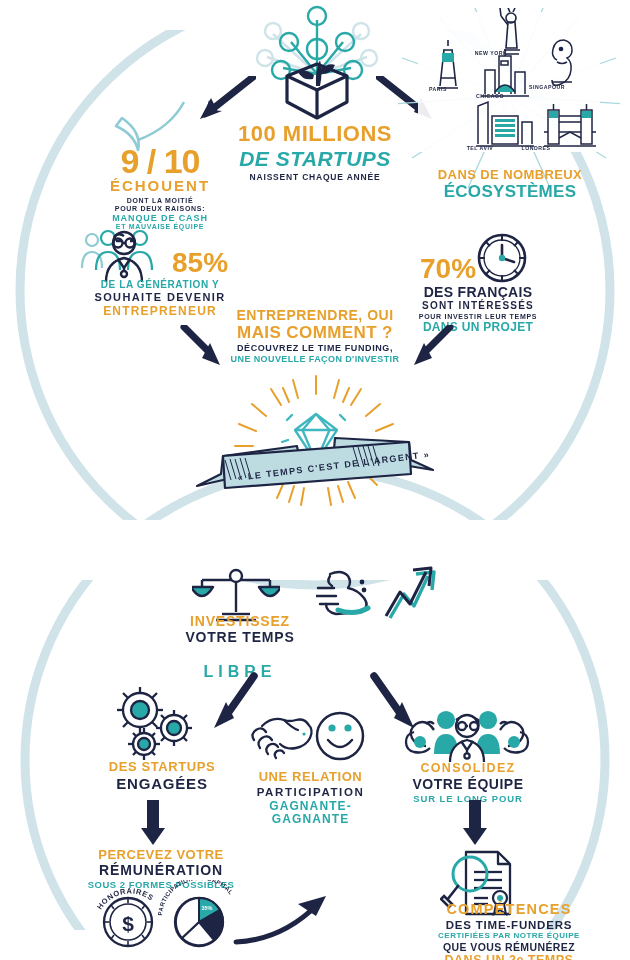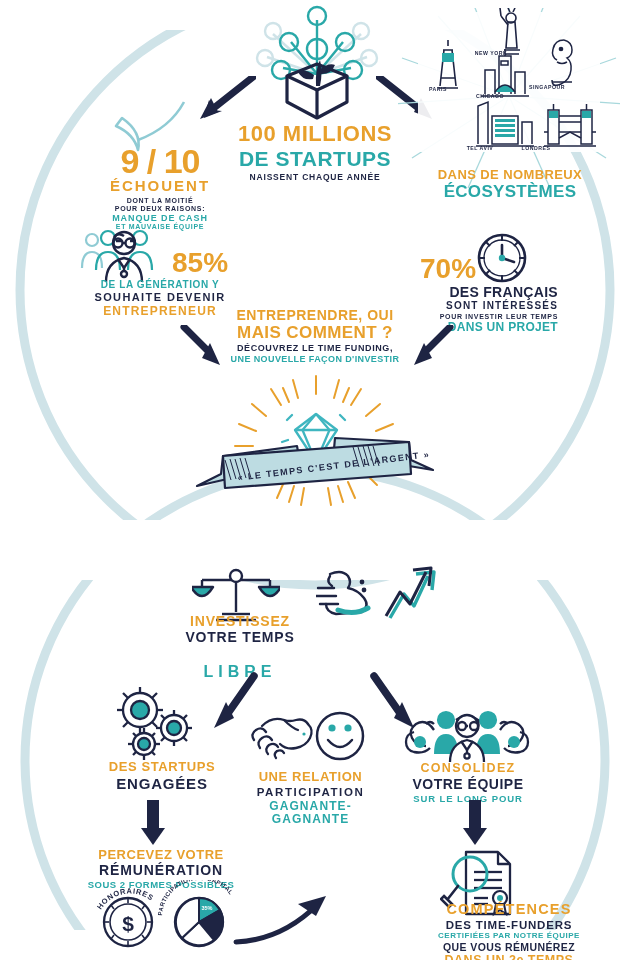--- a/index.html
+++ b/index.html
@@ -95,21 +95,21 @@
     <path d="M57 1 L14 35" stroke="#1E2443" stroke-width="7" stroke-linecap="round" fill="none"></path>
     <path d="M4 43 L22 36 L15 22 Z" fill="#1E2443"></path>
   </svg>
   <svg class="abs" style="left:376px;top:76px;" width="60" height="44" viewBox="0 0 60 44">
     <path d="M3 1 L46 35" stroke="#1E2443" stroke-width="7" stroke-linecap="round" fill="none"></path>
     <path d="M56 43 L38 36 L45 22 Z" fill="#1E2443"></path>
   </svg>
 
   <div class="tb" style="left:215px;top:122px;width:200px;">
     <div class="o big" style="font-size:22px;">100 MILLIONS</div>
-    <div class="t big" style="font-size:21px;margin-top:2px;">DE STARTUPS</div>
+    <div class="t big" style="font-size:21px;margin-top:2px;font-style:italic;">DE STARTUPS</div>
     <div class="n xsmall" style="margin-top:3px;">NAISSENT CHAQUE ANNÉE</div>
   </div>
 
   <svg class="abs" style="left:108px;top:100px;" width="80" height="56" viewBox="0 0 80 56">
     <path d="M76 2 Q62 28 30 40" stroke="#8FCBD4" stroke-width="2.6" fill="none"></path>
     <path d="M14 18 Q34 32 30 50 Q26 34 8 26 Z" stroke="#8FCBD4" stroke-width="2.6" fill="none" stroke-linejoin="round"></path>
   </svg>
   <div class="tb" style="left:95px;top:145px;width:130px;">
     <div class="o stat-num">9 / 10</div>
     <div class="o" style="font-size:15px;letter-spacing:2px;margin-top:1px;">ÉCHOUENT</div>
@@ -248,21 +248,21 @@
         <line x1="49" y1="32" x2="55" y2="32"></line>
       <line x1="16" y1="16" x2="20" y2="20"></line>
         <line x1="44" y1="44" x2="48" y2="48"></line>
       <line x1="48" y1="16" x2="44" y2="20"></line>
         <line x1="20" y1="44" x2="16" y2="48"></line>
     </g>
     <path d="M32 32 L32 19 M32 32 L44 36" stroke="#1E2443" stroke-width="2.6" stroke-linecap="round" fill="none"></path>
     <circle cx="32" cy="32" r="3.2" fill="#29A8A8"></circle>
   </svg>
   <div class="abs o stat-num2" style="left:420px;top:256px;font-weight:bold;">70%</div>
-  <div class="tb" style="left:398px;top:285px;width:160px;text-align:right;">
+  <div class="tb" style="left:398px;top:285px;width:160px;">
     <div class="n" style="font-size:14px;letter-spacing:.3px;">DES FRANÇAIS</div>
     <div class="n" style="font-size:10px;letter-spacing:1.2px;margin-top:1px;">SONT  INTÉRESSÉS</div>
     <div class="n tiny" style="margin-top:1px;">POUR INVESTIR LEUR TEMPS</div>
     <div class="t" style="font-size:12px;letter-spacing:.3px;margin-top:1px;">DANS UN PROJET</div>
   </div>
 
   <div class="tb" style="left:215px;top:308px;width:200px;">
     <div class="o" style="font-size:14px;letter-spacing:.5px;">ENTREPRENDRE, OUI</div>
     <div class="o" style="font-size:17px;letter-spacing:.4px;margin-top:1px;">MAIS COMMENT ?</div>
     <div class="n" style="font-size:9px;letter-spacing:.6px;margin-top:2px;">DÉCOUVREZ LE TIME FUNDING,</div>

